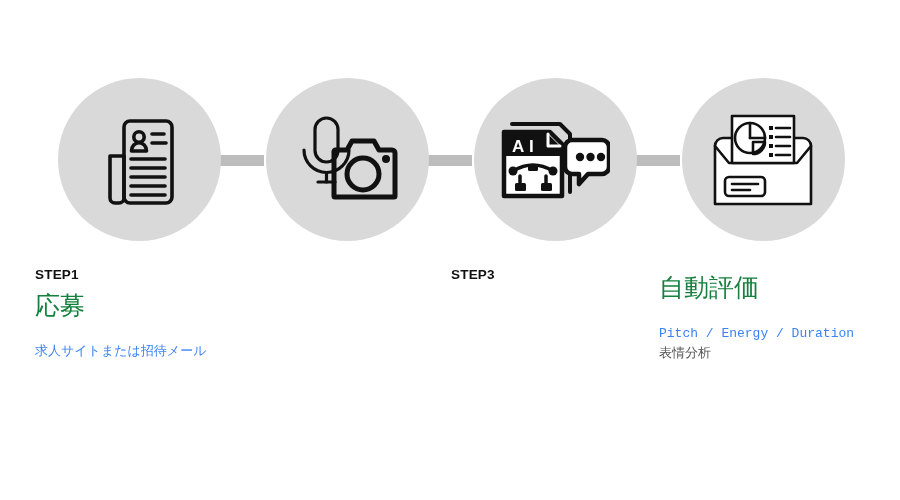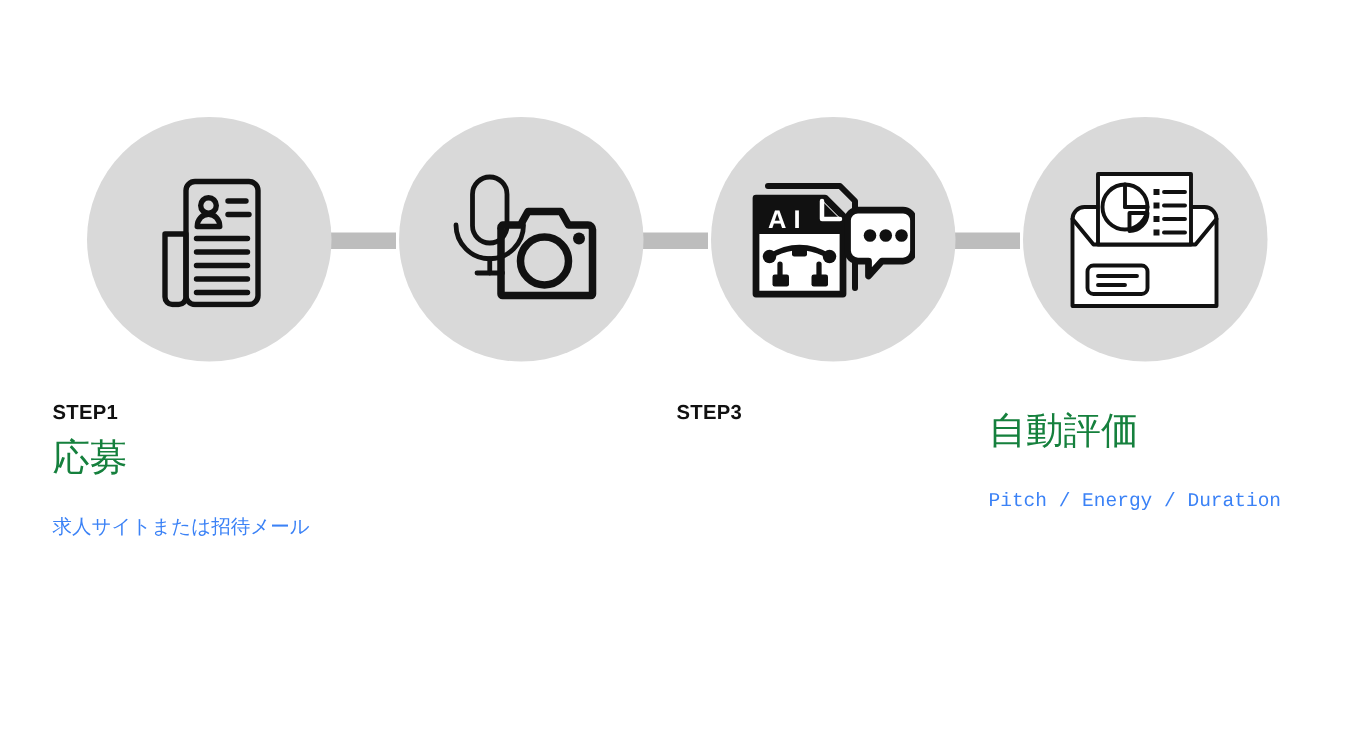--- a/index.html
+++ b/index.html
@@ -225,16 +225,17 @@
 
           <rect x="13" y="63" width="40" height="19" rx="4"></rect>
           <line x1="20" y1="70" x2="46" y2="70"></line>
           <line x1="20" y1="76" x2="38" y2="76"></line>
         </svg>
       </span>
     </div>
     <div class="caption-block">
       <div class="step-title">自動評価</div>
       <div class="step-desc">Pitch / Energy / Duration</div>
+      <div class="step-desc2">表情分析</div>
     </div>
   </div>
 
 </div>
 
 </body></html>

